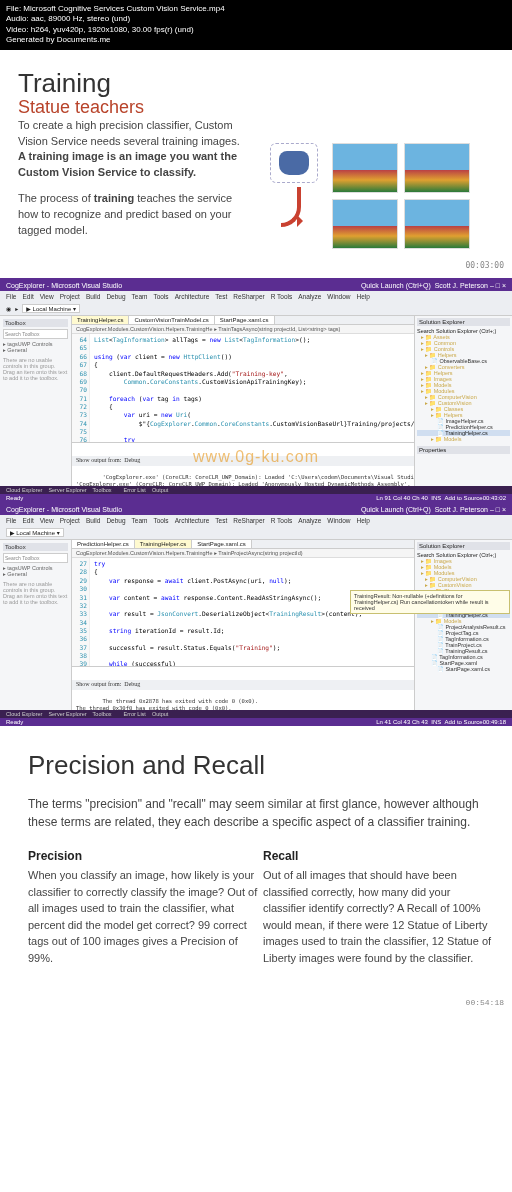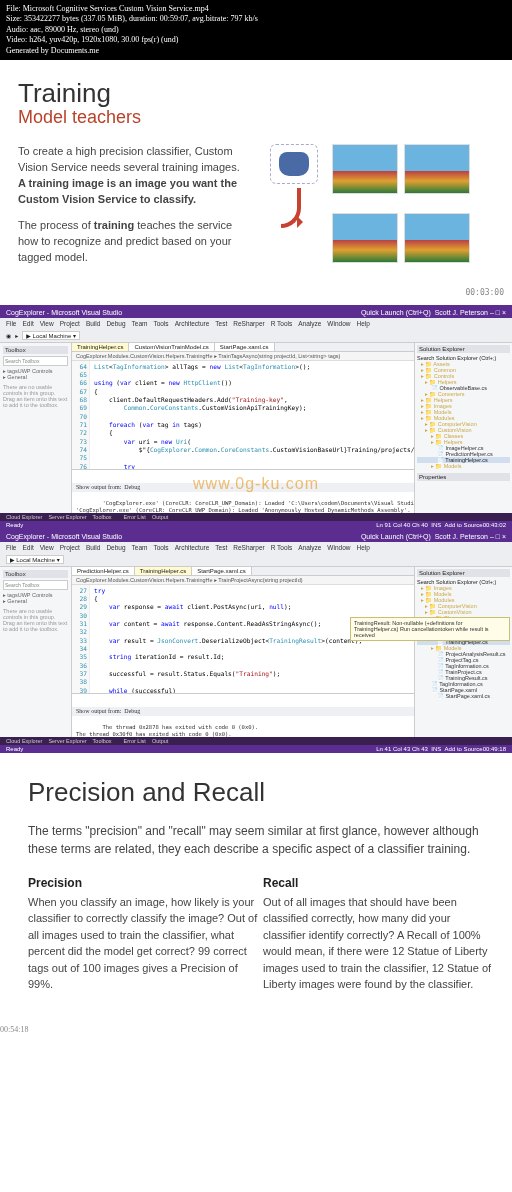--- a/index.html
+++ b/index.html
@@ -1,25 +1,25 @@
 <!DOCTYPE html>
 <html><head>
 <meta charset="utf-8">
 <style>
   * { margin: 0; padding: 0; box-sizing: border-box; }
   body { width: 512px; font-family: "Segoe UI", Arial, sans-serif; background: #fff; }
 
   
-  .meta { background: #000; color: #fff; font-size: 8px; padding: 4px 6px; line-height: 1.3; font-family: Liberation Serif, serif; }
+  .meta { background: #000; color: #fff; font-size: 8px; padding: 4px 6px; line-height: 1.3; font-family: Liberation Sans, sans-serif; }
 
   
   .slide { padding: 18px 18px 10px 18px; }
   .h-train { font-size: 26px; font-weight: 300; color: #333; }
   .h-sub { font-size: 18px; font-weight: 400; color: #b8432a; margin-top: -2px; }
-  .s1body { display: flex; gap: 16px; margin-top: 16px; }
+  .s1body { display: flex; gap: 16px; margin-top: 0; align-items: flex-end; }
   .s1text { flex: 1; font-size: 11px; line-height: 1.45; color: #444; }
   .s1text p { margin-bottom: 10px; }
   .s1graphic { flex: 1; display: flex; gap: 8px; }
   .thumbs { display: grid; grid-template-columns: 1fr 1fr; gap: 6px; }
   .thumb { width: 66px; height: 50px; background: linear-gradient(180deg,#6cb4e0 0%, #6cb4e0 55%, #b44 55%, #e0a030 75%, #2a7a3a 100%); border: 1px solid #ddd; }
   .iconcol { display:flex; flex-direction:column; align-items:center; width:60px;}
   .brainbox { width:48px; height:40px; border:1px dashed #aac; border-radius:6px; display:flex; align-items:center; justify-content:center;}
   .brain { width:30px; height:24px; background:#4a6aa5; border-radius:8px 8px 10px 10px; position:relative;}
   .arrow { width:20px; height:40px; border-right:4px solid #c94130; border-bottom:4px solid #c94130; border-bottom-right-radius:20px; margin-top:4px; margin-left:-6px; position:relative;}
   .arrow::after { content:""; position:absolute; right:-8px; bottom:-4px; border:6px solid transparent; border-left-color:#c94130; transform:translateX(4px);}
@@ -61,36 +61,35 @@
   .watermark{position:absolute; left:50%; transform:translateX(-50%); top:170px; font-size:16px; font-weight:normal; color:rgba(230,140,0,0.55); letter-spacing:1px; z-index:10; pointer-events:none;}
   .vswrap{position:relative;}
 
   
   .slide2 { padding: 24px 18px 30px 28px; }
   .slide2 .intro { font-size: 12px; color:#444; line-height:1.5; margin:14px 0 18px 0;}
   .cols2 { display:flex; gap:4px;}
   .cols2 > div{flex:1;}
   .cols2 h4{font-size:12px; font-weight:600; color:#222; margin-bottom:4px;}
   .cols2 p{font-size:11px; line-height:1.5; color:#444;}
-  .footcode{text-align:left;font-size:8px;color:#888;padding:2px 8px 6px 0;font-family:Liberation Serif, serif;}
+  .footcode{text-align:right;font-size:8px;color:#888;padding:2px 8px 6px 0;font-family:Liberation Mono, monospace;}
 </style>
 </head>
 <body>
 
 <div class="meta">
   <div>File: Microsoft Cognitive Services Custom Vision Service.mp4</div>
-  <div>Size: 353422277 bytes (337.05 MiB), duration: 00:59:07, avg.bitrate: 797 kb/s</div>
   <div>Audio: aac, 89000 Hz, stereo (und)</div>
   <div>Video: h264, yuv420p, 1920x1080, 30.00 fps(r) (und)</div>
   <div>Generated by Documents.me</div>
 </div>
 
 <div class="slide">
   <div class="h-train">Training</div>
-  <div class="h-sub">Model teachers</div>
+  <div class="h-sub">Statue teachers</div>
   <div class="s1body">
     <div class="s1text">
       <p><span>To create a high precision classifier, Custom Vision Service needs several training images. </span><b>A training image is an image you want the Custom Vision Service to classify.</b></p>
       <p><span>The process of </span><b>training</b><span> teaches the service how to recognize and predict based on your tagged model.</span></p>
     </div>
     <div class="s1graphic">
       <div class="iconcol">
         <div class="brainbox">
             <div class="brain"></div>
           </div>

